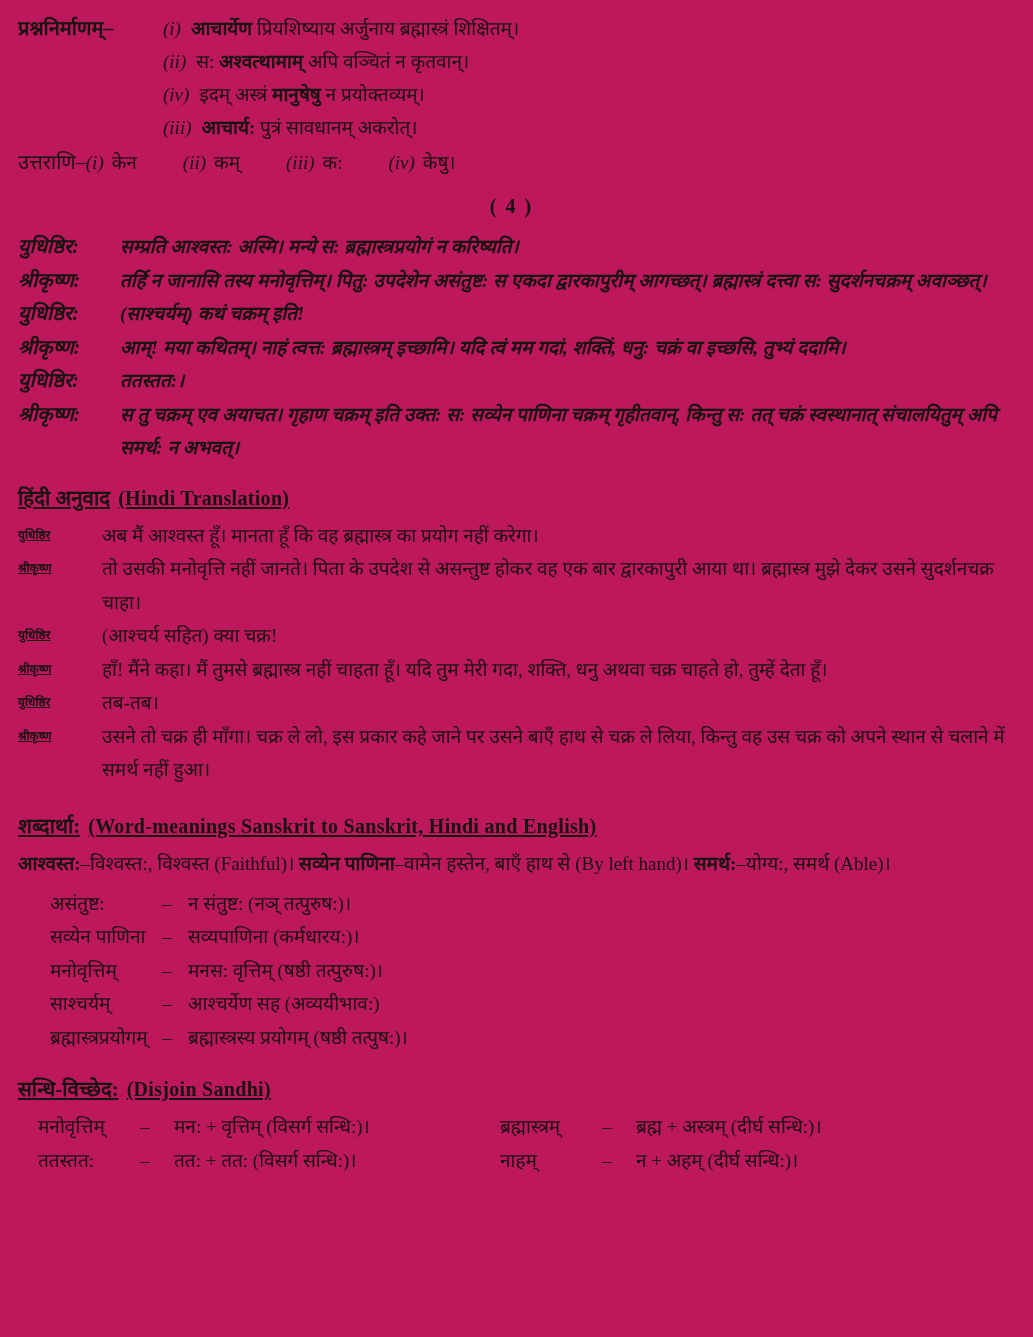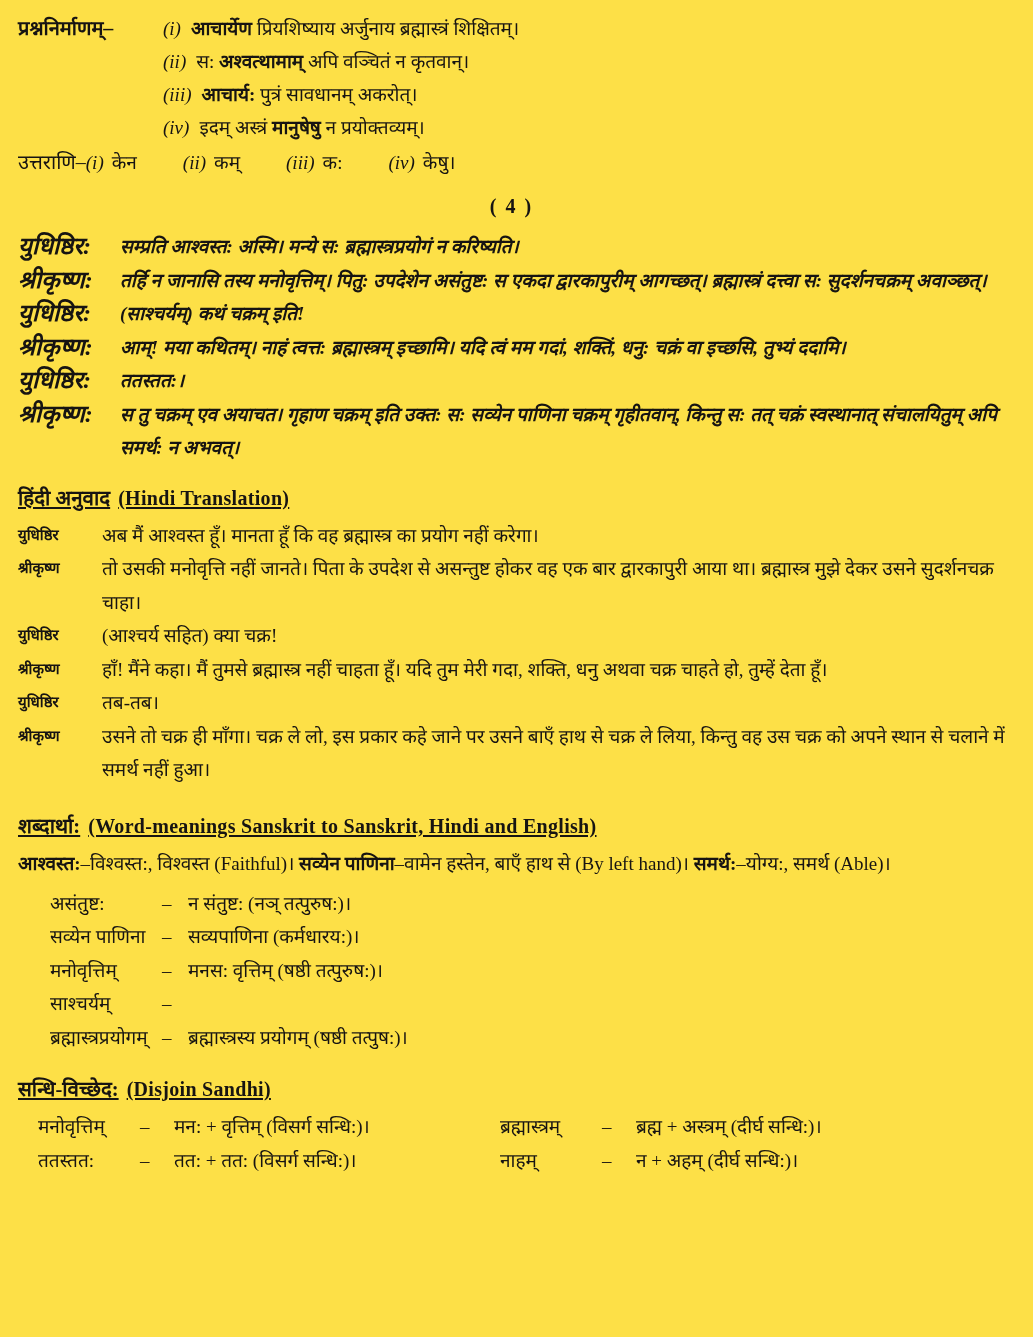--- a/index.html
+++ b/index.html
@@ -1,21 +1,21 @@
 <!DOCTYPE html>
 <html><head>
 <meta charset="utf-8">
 <style>
   * { margin:0; padding:0; box-sizing:border-box; }
   html,body { background:#e8e6e2; }
   .page {
     position:relative;
     width:1033px; height:1337px;
     margin:0 auto;
-    background:#fde047;
+    background:#be185d;
     color:#171412;
     font-family:"Liberation Serif","DejaVu Serif",serif;
     font-size:19px;
     padding:12px 28px 10px 18px;
     overflow:hidden;
   }
   .bold { font-weight:bold; }
 
   
   .q-first-row { display:flex; align-items:flex-start; line-height:33px; }
@@ -32,22 +32,22 @@
 
   
   .section-number { text-align:center; font-weight:bold; font-size:20px;
     letter-spacing:2px; margin:15px 0 12px 0; }
 
   
   .dialogue-row { display:flex; align-items:flex-start; line-height:33.5px; }
   .speaker { flex:0 0 102px; font-weight:bold; }
   .dialogue-text { flex:1; }
   .sanskrit .dialogue-row { font-style:italic; font-weight:bold; }
-  .sanskrit .speaker { font-size:24px; }
-  .hindi .speaker { flex:0 0 84px; font-size:15px; }
+  .sanskrit .speaker { font-size:20px; }
+  .hindi .speaker { flex:0 0 84px; font-size:12px;text-decoration:underline; }
   .hindi .dialogue-text { font-weight:normal; }
 
   
   .mixed-heading { font-weight:bold; font-size:20.5px; margin-top:18px; margin-bottom:8px;text-decoration:underline; }
   .mixed-heading .latin { font-size:20px; margin-left:8px; letter-spacing:0.3px; }
 
   
   .wm-para { line-height:34px; margin-top:4px; }
 
   
@@ -78,24 +78,24 @@
     <div class="q-first-row">
       <span class="q-heading">प्रश्ननिर्माणम्–</span>
       <span class="q-item">
         <span class="q-num">(i)</span><span><span></span><span class="bold">आचार्येण</span><span> प्रियशिष्याय अर्जुनाय ब्रह्मास्त्रं शिक्षितम्।</span></span>
       </span>
     </div>
     <div class="q-item indented">
       <span class="q-num">(ii)</span><span><span>स: </span><span class="bold">अश्वत्थामाम्</span><span> अपि वञ्चितं न कृतवान्।</span></span>
     </div>
     <div class="q-item indented">
+      <span class="q-num">(iv)</span><span><span>इदम् अस्त्रं </span><span class="bold">मानुषेषु</span><span> न प्रयोक्तव्यम्।</span></span>
+    </div>
+    <div class="q-item indented">
       <span class="q-num">(iii)</span><span><span></span><span class="bold">आचार्य:</span><span> पुत्रं सावधानम् अकरोत्।</span></span>
-    </div>
-    <div class="q-item indented">
-      <span class="q-num">(iv)</span><span><span>इदम् अस्त्रं </span><span class="bold">मानुषेषु</span><span> न प्रयोक्तव्यम्।</span></span>
     </div>
   </div>
 
   <div class="answers-line">
     <span class="answers-heading">उत्तराणि–</span><span class="answers-item"><span class="q-num">(i)</span><span>केन</span></span><span class="answers-item"><span class="q-num">(ii)</span><span>कम्</span></span><span class="answers-item"><span class="q-num">(iii)</span><span>क:</span></span><span class="answers-item"><span class="q-num">(iv)</span><span>केषु।</span></span>
   </div>
 
   <div class="section-number">( 4 )</div>
 
   <div class="sanskrit">
@@ -174,20 +174,21 @@
       <span class="compound-def">सव्यपाणिना (कर्मधारय:)।</span>
     </div>
     <div class="compound-row">
       <span class="compound-term">मनोवृत्तिम्</span>
       <span class="compound-dash">–</span>
       <span class="compound-def">मनस: वृत्तिम् (षष्ठी तत्पुरुष:)।</span>
     </div>
     <div class="compound-row">
       <span class="compound-term">साश्चर्यम्</span>
       <span class="compound-dash">–</span>
+      <span class="compound-def">आश्चर्येण सह (अव्ययीभाव:)</span>
     </div>
     <div class="compound-row">
       <span class="compound-term">ब्रह्मास्त्रप्रयोगम्</span>
       <span class="compound-dash">–</span>
       <span class="compound-def">ब्रह्मास्त्रस्य प्रयोगम् (षष्ठी तत्पुष:)।</span>
     </div>
   </div>
 
   <div class="mixed-heading" style="margin-top:20px;">
     <span>सन्धि-विच्छेद:</span><span class="latin">(Disjoin Sandhi)</span>

